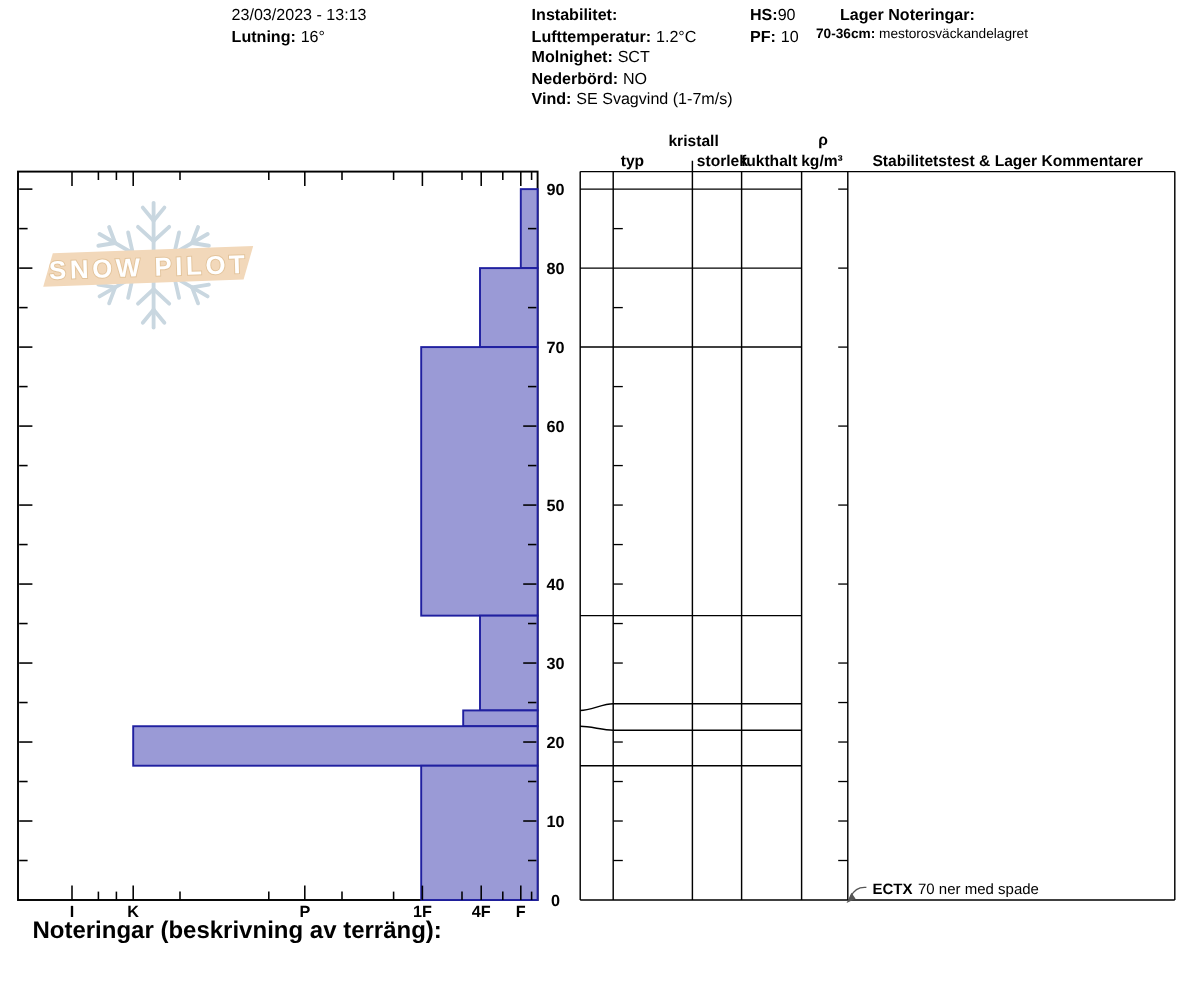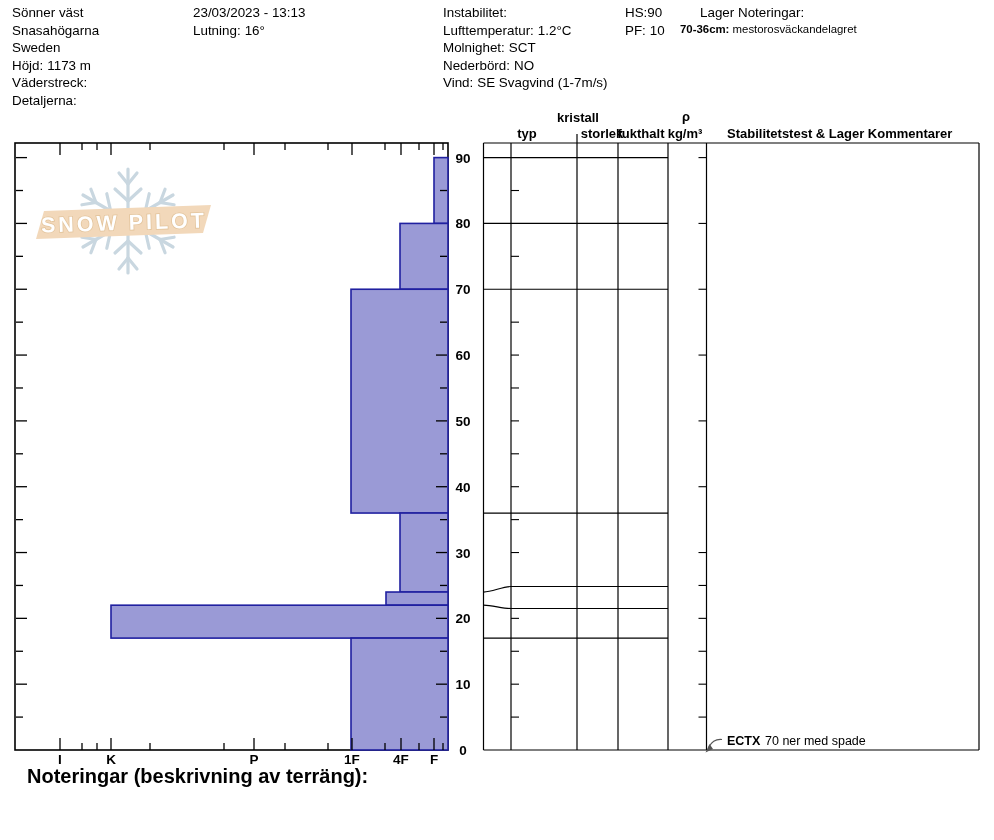--- a/index.html
+++ b/index.html
@@ -1,44 +1,36 @@
 <!DOCTYPE html>
 <html><head>
 <meta charset="utf-8">
 <style>
   html,body{margin:0;padding:0;background:#fff;}
   .page{position:relative;width:994px;height:840px;background:#fff;overflow:hidden;
         font-family:"Liberation Sans",sans-serif;color:#000;}
   .hcol{position:absolute;top:4px;font-size:13.4px;line-height:17.6px;white-space:nowrap;}
-  .hcol b{font-weight:normal;}
+  .hcol b{font-weight:bold;}
   .hcol .v{margin-left:4px;}
   .entry{position:absolute;font-size:11.4px;white-space:nowrap;text-align:center;}
   .footer-note{position:absolute;left:27px;top:765px;font-weight:bold;font-size:20px;}
   svg{position:absolute;left:0;top:0;}
   svg text{font-family:"Liberation Sans",sans-serif;}
   .th{font-size:13px;font-weight:bold;}
   .lblb{font-size:13.5px;font-weight:bold;}
   .ectb{font-size:12.5px;font-weight:bold;}
   .ectn{font-size:12.5px;}
   .logo-text{font-size:21.5px;font-weight:bold;letter-spacing:3px;
              fill:#fff;stroke:#e3c49c;stroke-width:1.6px;paint-order:stroke;}
 </style>
 </head>
 <body>
 
 <div class="page">
 
-  <div class="hcol" style="left:12px">
-    <div>Sönner väst</div>
-    <div>Snasahögarna</div>
-    <div>Sweden</div>
-    <div><b>Höjd:</b><span class="v">1173 m</span></div>
-    <div><b>Väderstreck:</b></div>
-    <div><b>Detaljerna:</b></div>
-  </div>
 
   <div class="hcol" style="left:193px">
     <div>23/03/2023 - 13:13</div>
     <div><b>Lutning:</b><span class="v">16°</span></div>
   </div>
 
   <div class="hcol" style="left:443px">
     <div><b>Instabilitet:</b></div>
     <div><b>Lufttemperatur:</b><span class="v">1.2°C</span></div>
     <div><b>Molnighet:</b><span class="v">SCT</span></div>

